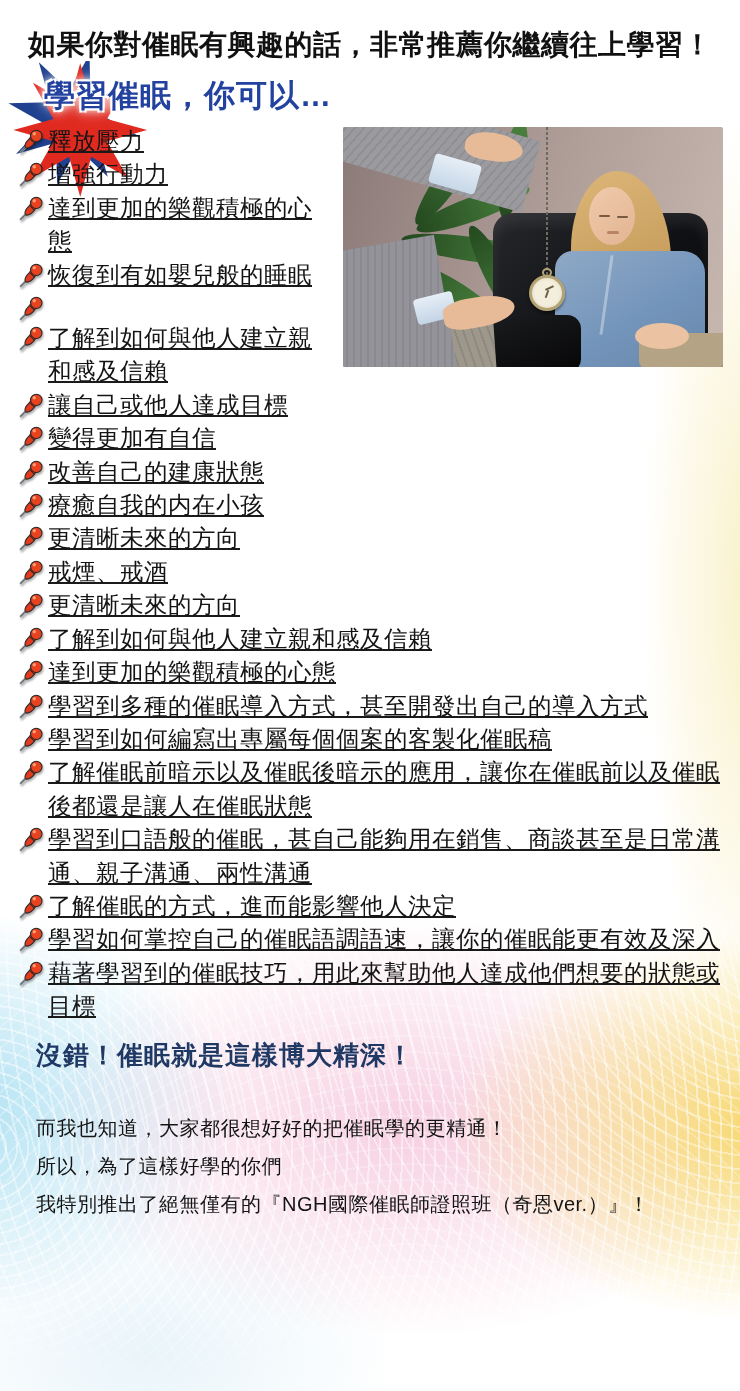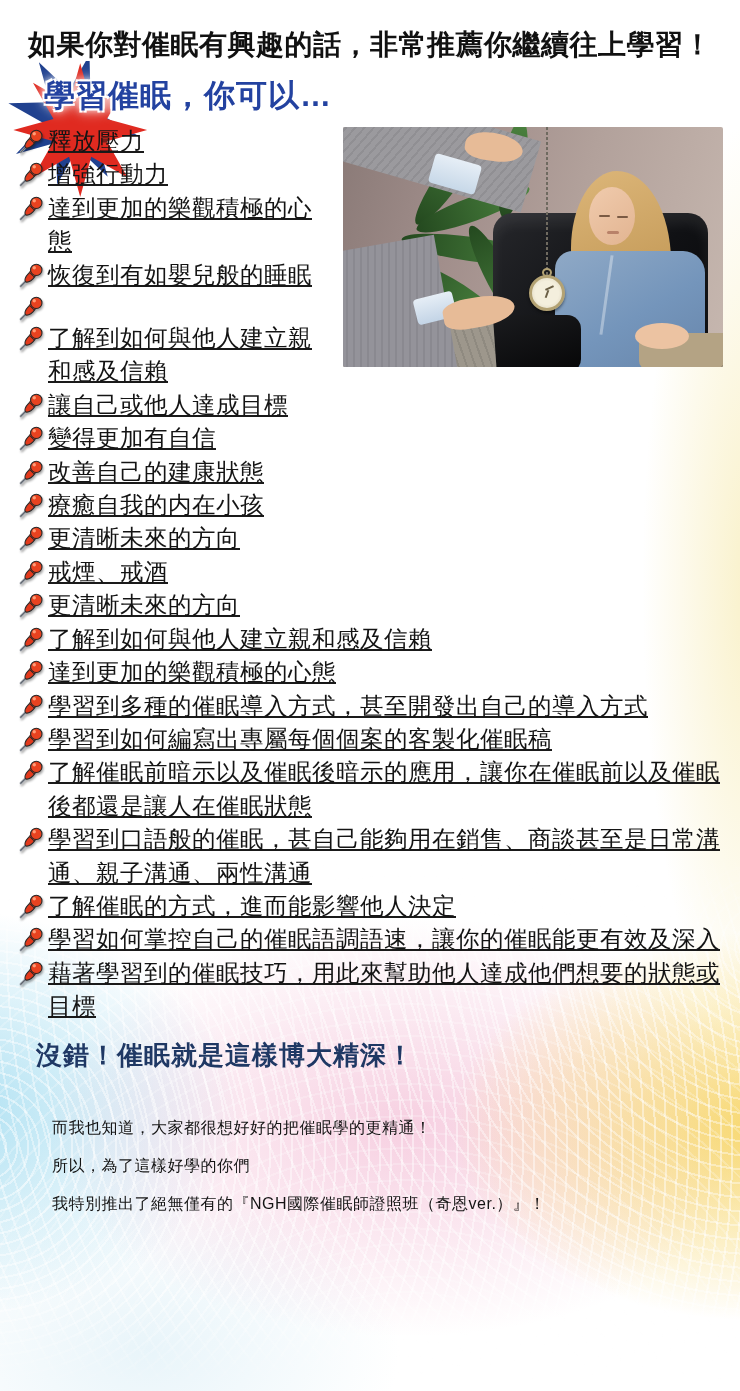--- a/index.html
+++ b/index.html
@@ -96,21 +96,21 @@
   .benefits{ list-style:none; padding-top:8px;text-decoration:underline; }
   .benefit{ display:flex; align-items:flex-start; font-size:23.5px; line-height:33.4px; color:#141414; }
   .pin{ flex:0 0 26px; width:26px; height:26px; margin:4px 4px 0 0;
         filter:drop-shadow(1.5px 2px 1px rgba(0,0,0,0.35)); }
   .benefit .txt{ letter-spacing:0.5px; }
 
   .closing-bold{
     clear:both; margin:14px 0 0 18px; font-size:26px; font-weight:bold;
     color:#1f3864; letter-spacing:1px;
   }
-  .para{ margin:36px 0 0 34px; font-size:16px; line-height:38px; color:#141414; letter-spacing:0.5px; }
+  .para{ margin:36px 0 0 18px; font-size:20px; line-height:38px; color:#141414; letter-spacing:0.5px; }
   .para p{ margin:0; }
 </style>
 </head>
 <body>
 
 <div class="page">
   <div class="bg-arcs"></div>
 
   <div class="title">如果你對催眠有興趣的話，非常推薦你繼續往上學習！</div>
 

